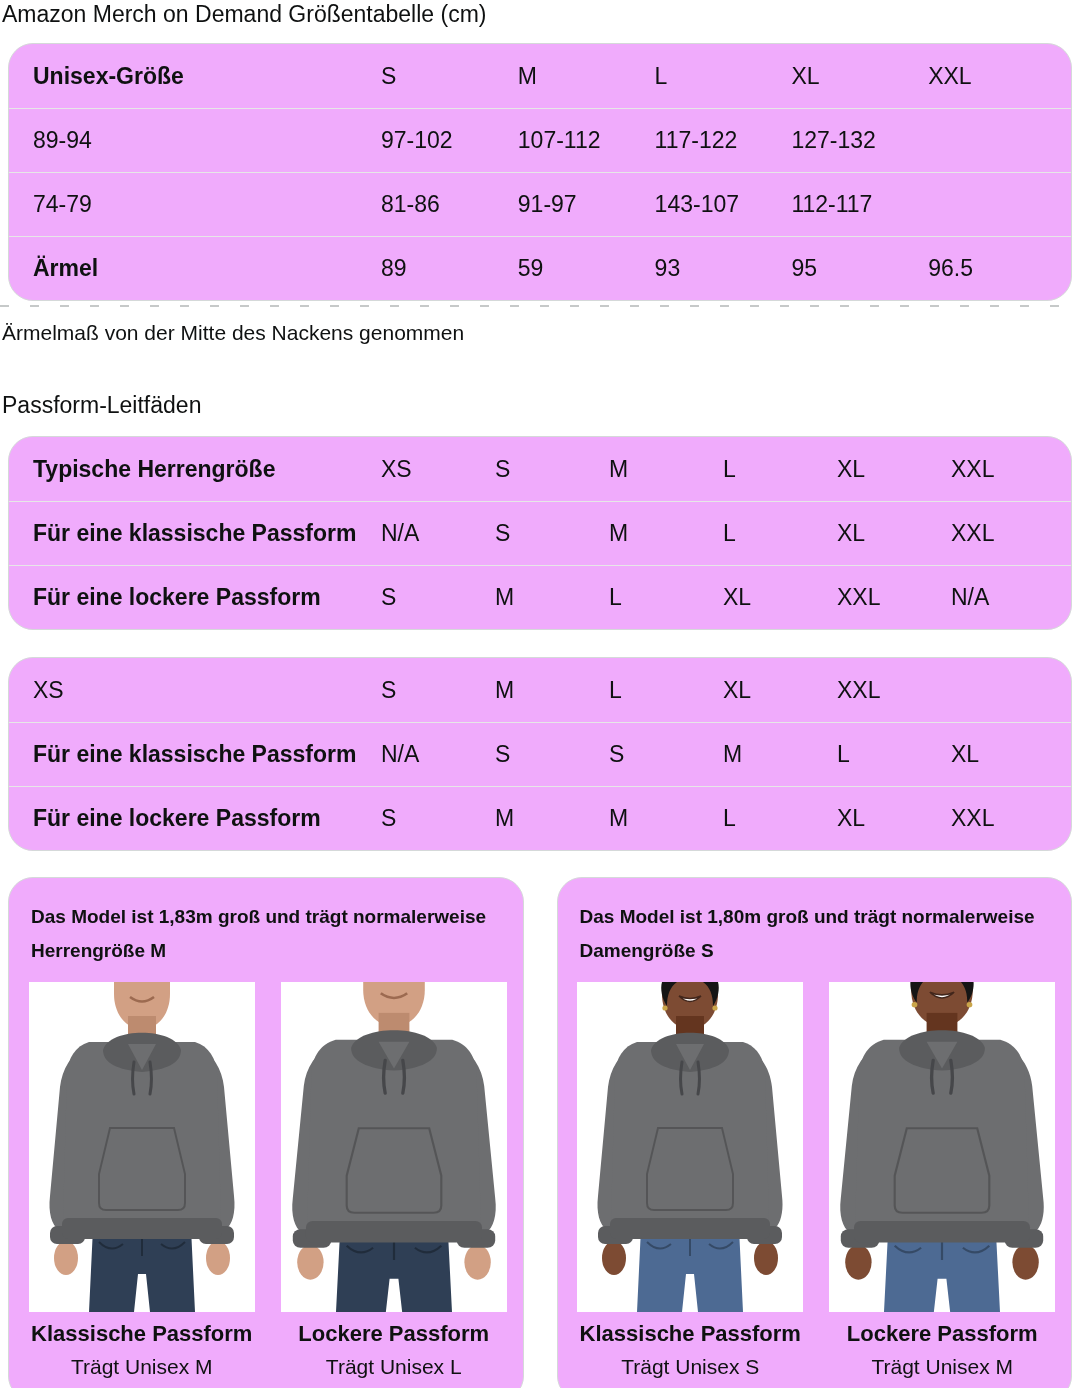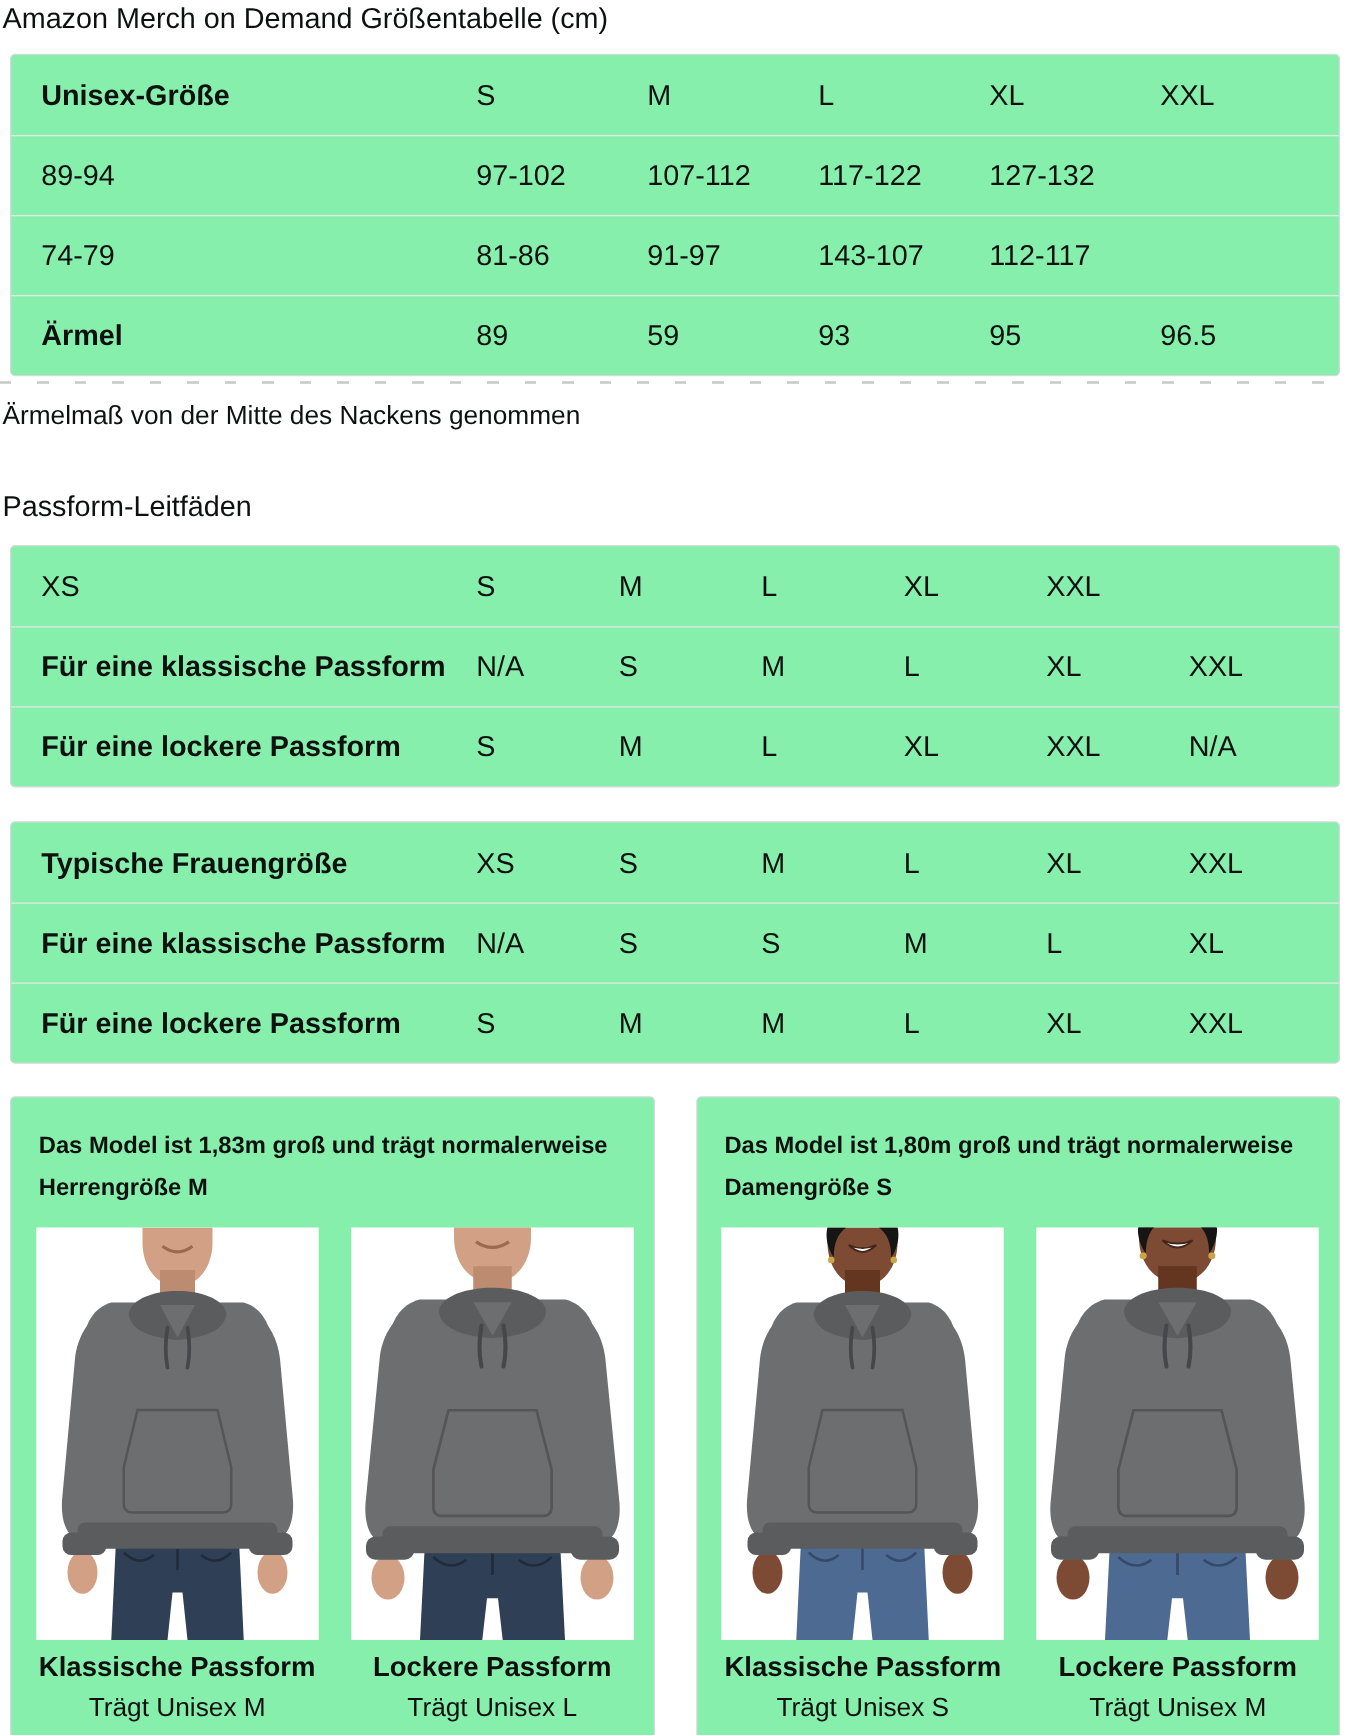--- a/index.html
+++ b/index.html
@@ -12,21 +12,21 @@
   }
   *{box-sizing:border-box;}
   html,body{margin:0;padding:0;}
   body{
     width:1080px;height:1388px;overflow:hidden;background:#fff;
     font-family:"Liberation Sans","DejaVu Sans",sans-serif;
     color:var(--text);
   }
   .page{padding-top:1px;}
   .page-title{font-size:23px;font-weight:400;line-height:27px;margin:0 0 15px 2px;}
-  .card{border:1px solid var(--border);border-radius:4px;background:#86efac;margin:0 8px;overflow:hidden;}
+  .card{border:1px solid var(--border);border-radius:25px;background:#f0abfc;margin:0 8px;overflow:hidden;}
   .trow{display:grid;grid-template-columns:348px repeat(5,1fr);align-items:center;min-height:64px;padding:0 6px 0 24px;white-space:nowrap;}
   .fit .trow{grid-template-columns:348px repeat(6,1fr);}
   .trow + .trow{border-top:1px solid var(--divider);}
   .tlabel{font-size:23px;font-weight:700;}
   .tval{font-size:23px;font-weight:400;}
   .dashed-rule{height:2px;margin:4px 0 0 0;background:repeating-linear-gradient(90deg,var(--rule) 0 9px,transparent 9px 30px);}
   .note{font-size:21px;margin:14px 0 0 2px;}
   .section-heading{font-size:23px;font-weight:400;margin:47px 0 17px 2px;}
   .table-card.fit{margin-top:0;}
   .fit + .fit{margin-top:27px;}
@@ -129,20 +129,21 @@
   </section>
 
   <div class="dashed-rule"></div>
 
   <p class="note">Ärmelmaß von der Mitte des Nackens genommen</p>
 
   <h2 class="section-heading">Passform-Leitfäden</h2>
 
   <section class="card table-card fit">
     <div class="trow">
+      <div class="tlabel">Typische Herrengröße</div>
       <div class="tval">XS</div>
       <div class="tval">S</div>
       <div class="tval">M</div>
       <div class="tval">L</div>
       <div class="tval">XL</div>
       <div class="tval">XXL</div>
     </div>
     <div class="trow">
       <div class="tlabel">Für eine klassische Passform</div>
       <div class="tval">N/A</div>
@@ -158,21 +159,20 @@
       <div class="tval">M</div>
       <div class="tval">L</div>
       <div class="tval">XL</div>
       <div class="tval">XXL</div>
       <div class="tval">N/A</div>
     </div>
   </section>
 
   <section class="card table-card fit">
     <div class="trow">
-      <div class="tlabel">Typische Frauengröße</div>
       <div class="tval">XS</div>
       <div class="tval">S</div>
       <div class="tval">M</div>
       <div class="tval">L</div>
       <div class="tval">XL</div>
       <div class="tval">XXL</div>
     </div>
     <div class="trow">
       <div class="tlabel">Für eine klassische Passform</div>
       <div class="tval">N/A</div>

